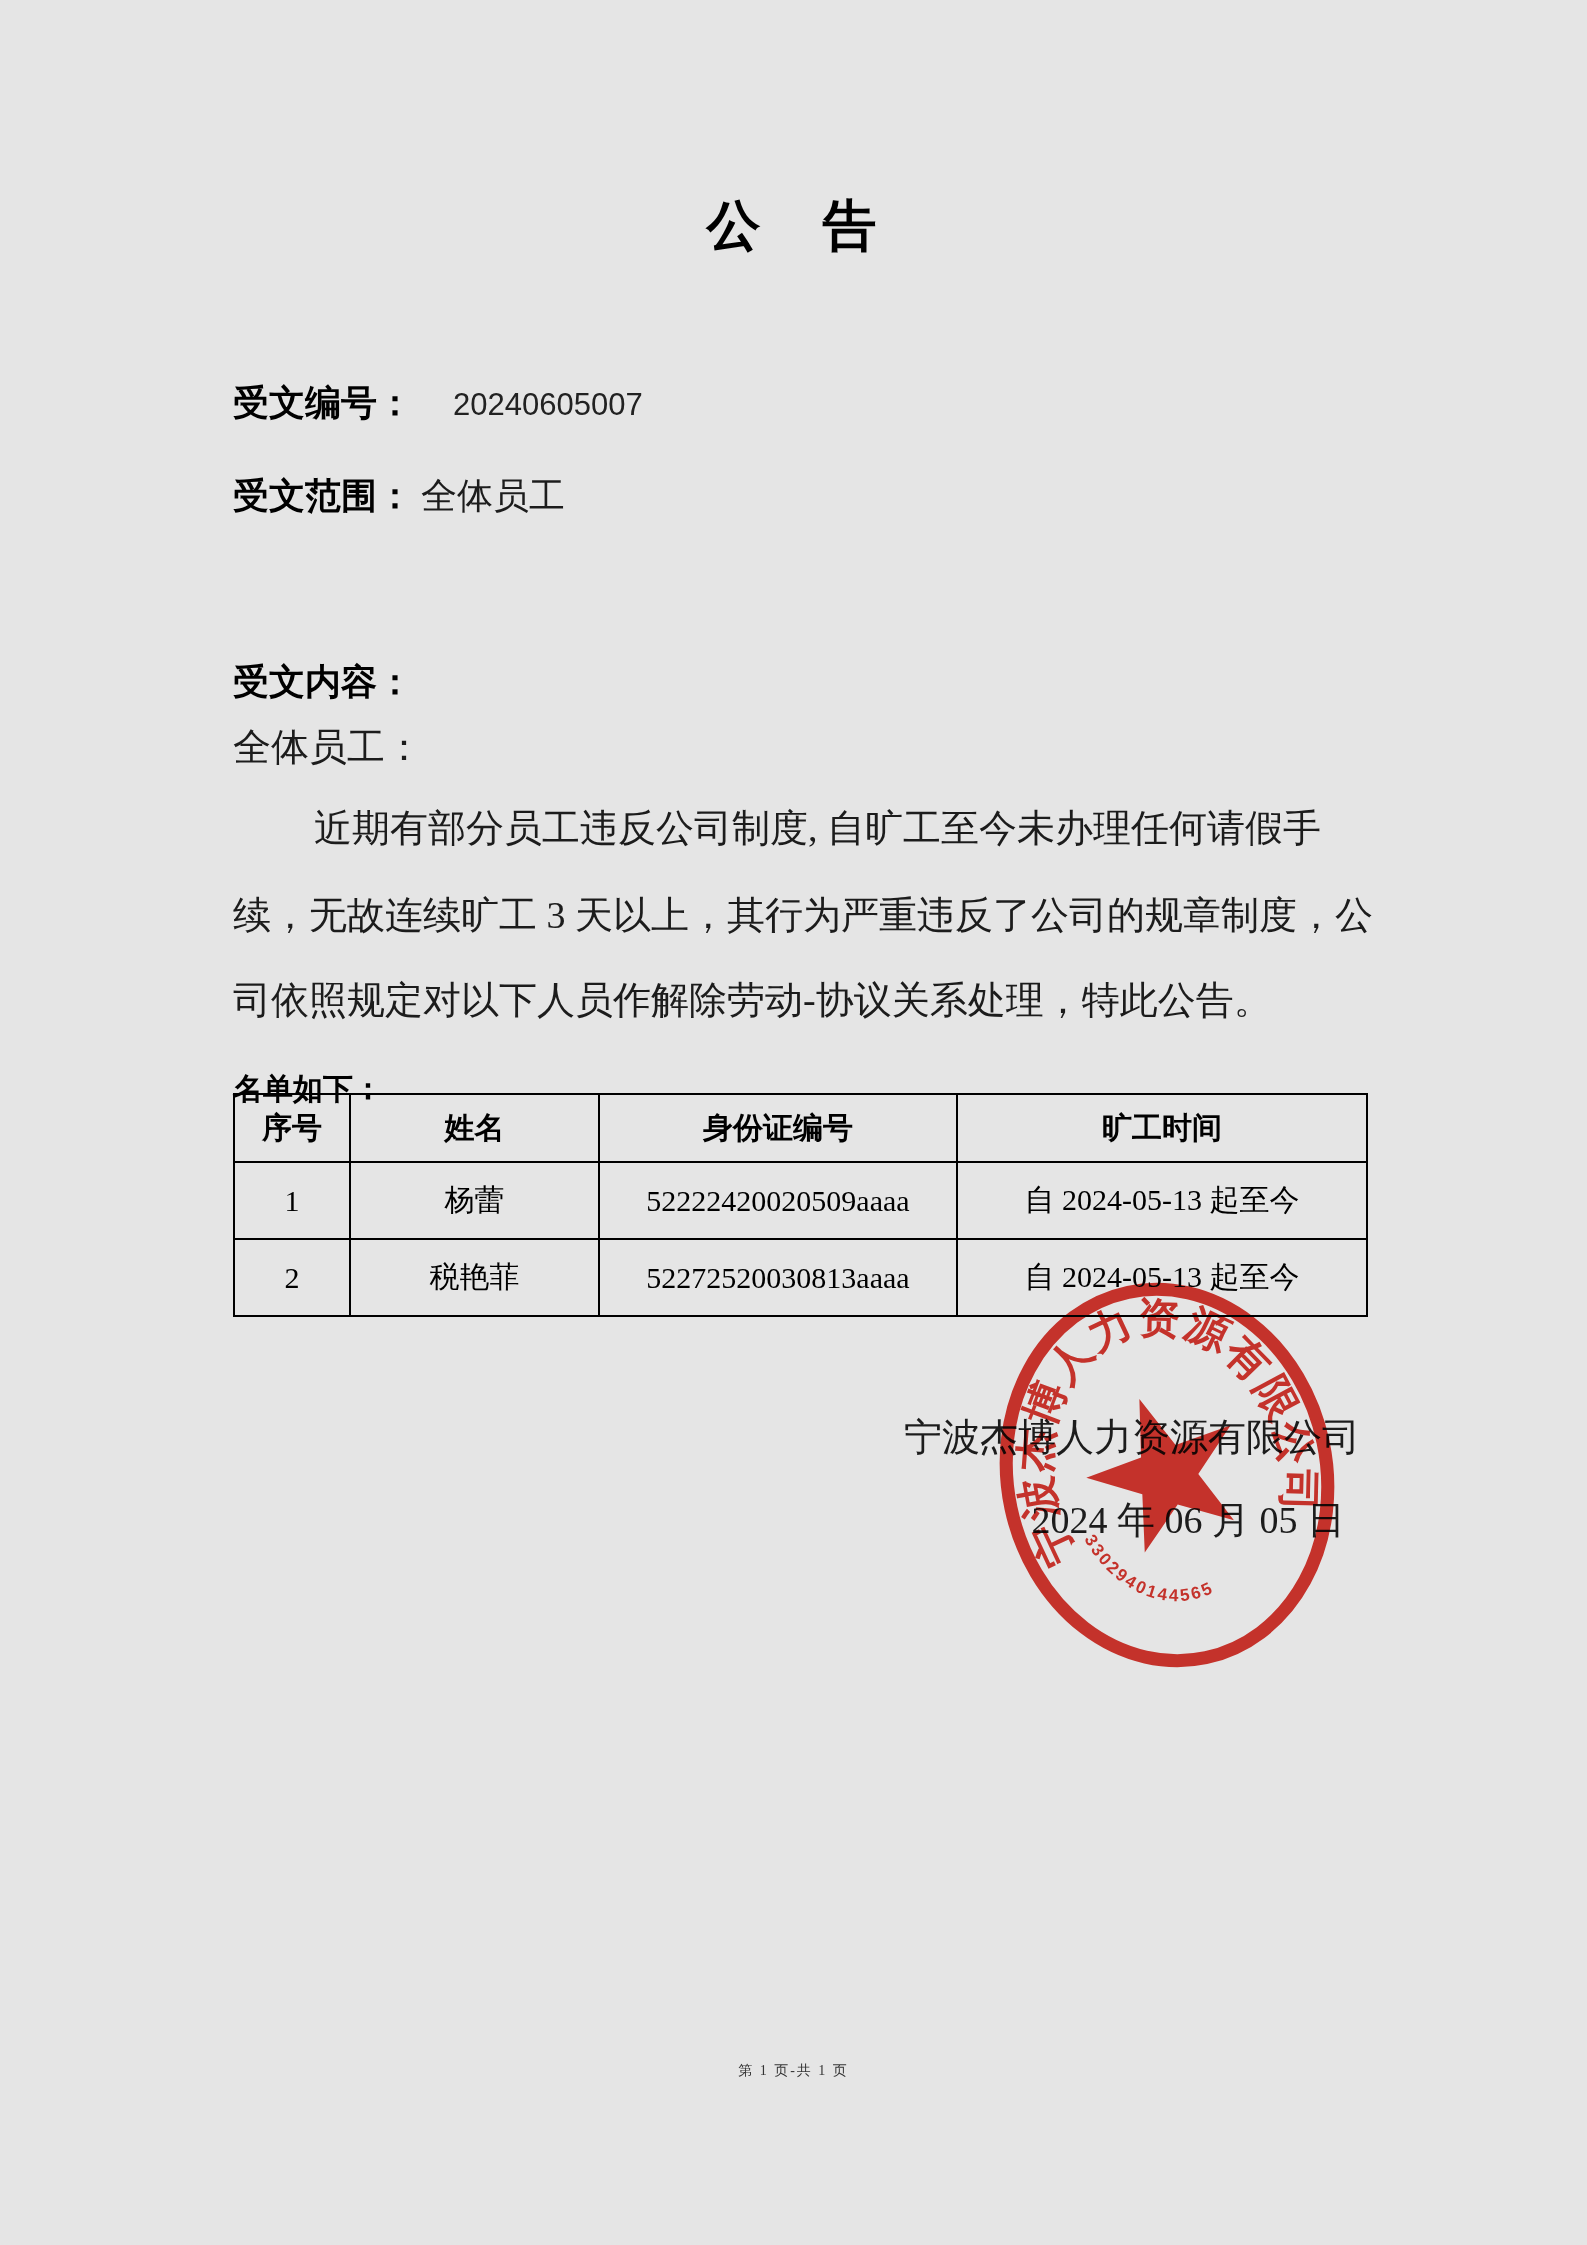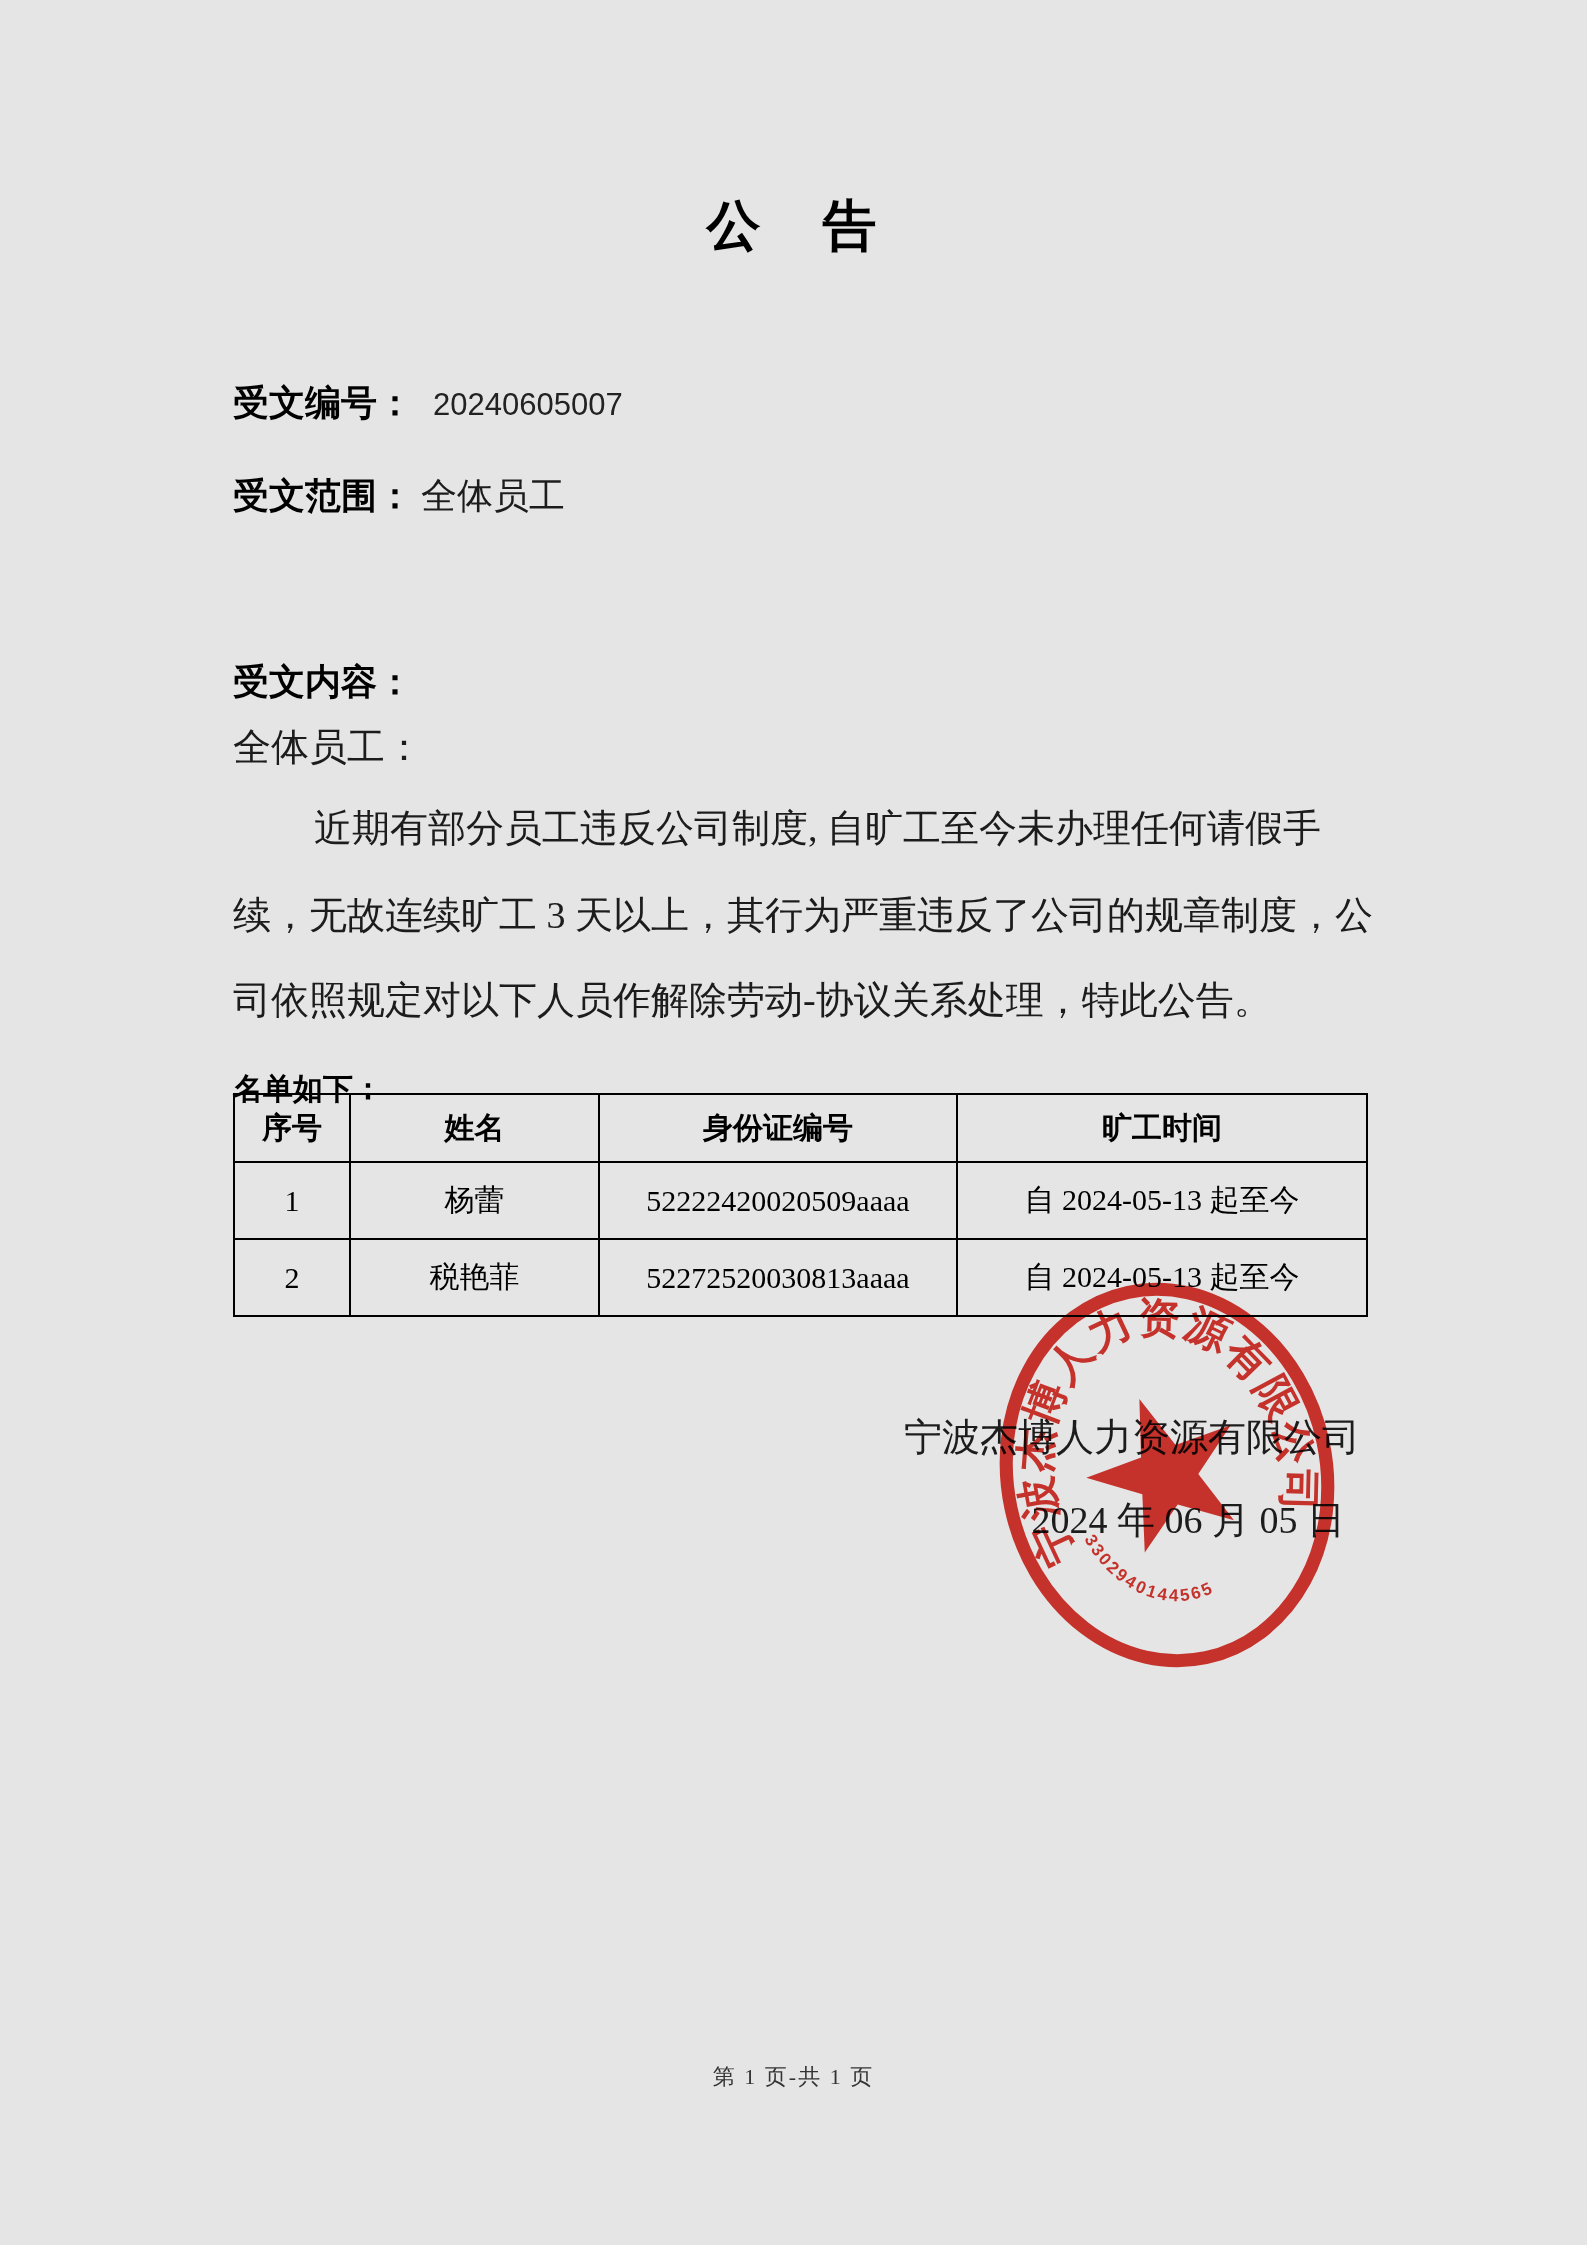--- a/index.html
+++ b/index.html
@@ -13,21 +13,21 @@
   }
   .doc-title{
     position:absolute;top:199px;left:0;width:100%;
     text-align:center;font-size:54px;font-weight:bold;line-height:1;
     letter-spacing:4px;color:#000;
   }
   .field{position:absolute;left:233px;font-size:36px;line-height:1;white-space:nowrap;}
   .field .lbl{font-weight:bold;color:#000;}
   .field .val{margin-left:8px;color:#1c1c1c;}
   .field .val-num{
-    margin-left:20px;color:#222;
+    margin-left:40px;color:#222;
     font-family:"Liberation Sans","DejaVu Sans",sans-serif;
     font-size:31px;
   }
   .f1{top:385px;} .f2{top:478px;} .f3{top:571px;} .f4{top:664px;}
   .salutation{position:absolute;left:233px;top:728px;font-size:38px;line-height:1;color:#1c1c1c;}
   .bodyline{position:absolute;font-size:38px;line-height:1;color:#1c1c1c;white-space:nowrap;}
   .b1{left:314px;top:809px;}
   .b2{left:233px;top:896px;}
   .b3{left:233px;top:981px;}
   .list-heading{position:absolute;left:233px;top:1057px;font-size:30px;font-weight:bold;line-height:1;color:#000;margin-top:17px;}
@@ -38,21 +38,21 @@
   }
   table.roster th, table.roster td{
     border:2px solid #000;text-align:center;vertical-align:middle;
     padding:0;overflow:hidden;white-space:nowrap;
   }
   table.roster th{height:66px;font-weight:bold;}
   table.roster td{height:75px;font-weight:normal;}
   .c1{width:114px;} .c2{width:247px;} .c3{width:356px;} .c4{width:408px;}
   .sign-company{position:absolute;top:1418px;right:227px;font-size:38px;line-height:1;color:#1c1c1c;white-space:nowrap;}
   .sign-date{position:absolute;top:1501px;right:242px;font-size:38px;line-height:1;color:#1c1c1c;white-space:nowrap;}
-  .page-footer{position:absolute;top:2062px;left:0;width:100%;text-align:center;font-size:22px;color:#333;letter-spacing:2px;}
+  .page-footer{position:absolute;top:2062px;left:0;width:100%;text-align:center;font-size:14px;color:#333;letter-spacing:2px;}
   .stamp{
     position:absolute;left:955px;top:1232px;width:424px;height:486px;
     transform:rotate(-12deg);
     mix-blend-mode:multiply;
     opacity:0.92;
     pointer-events:none;
   }
   .stamp svg{width:100%;height:100%;}
   .stamp-arc-text{
     font-family:"Liberation Serif","DejaVu Serif",serif;

